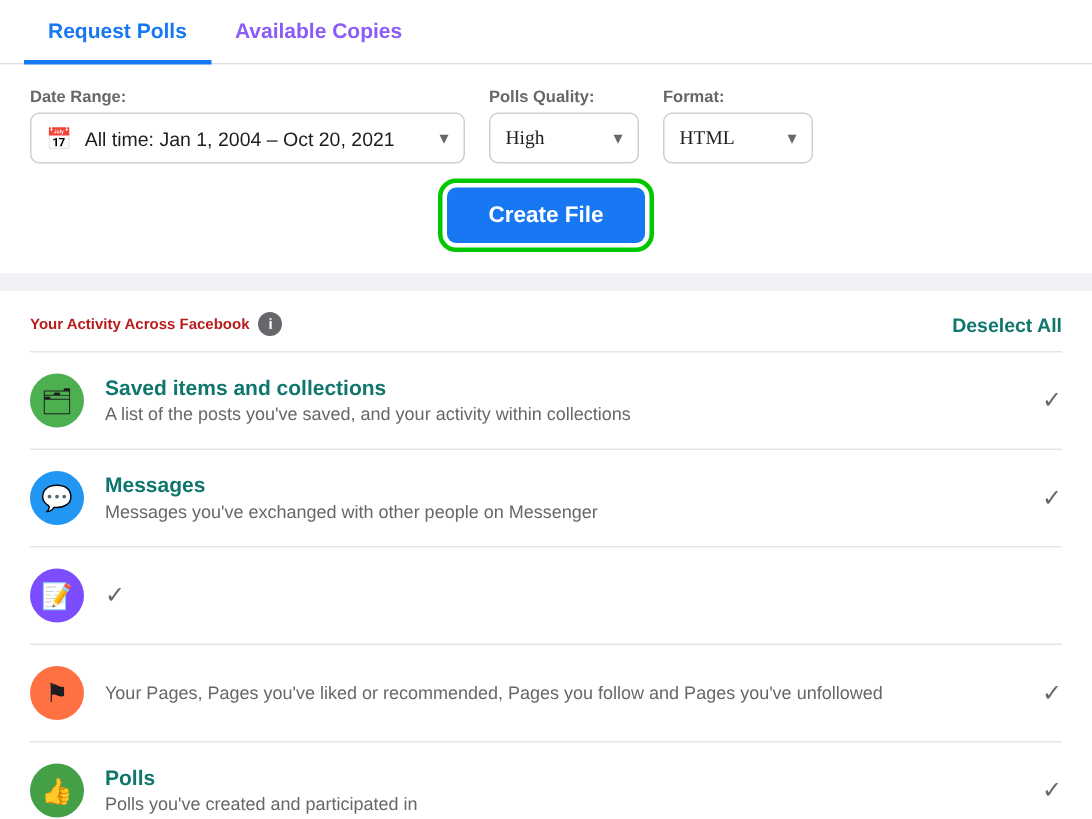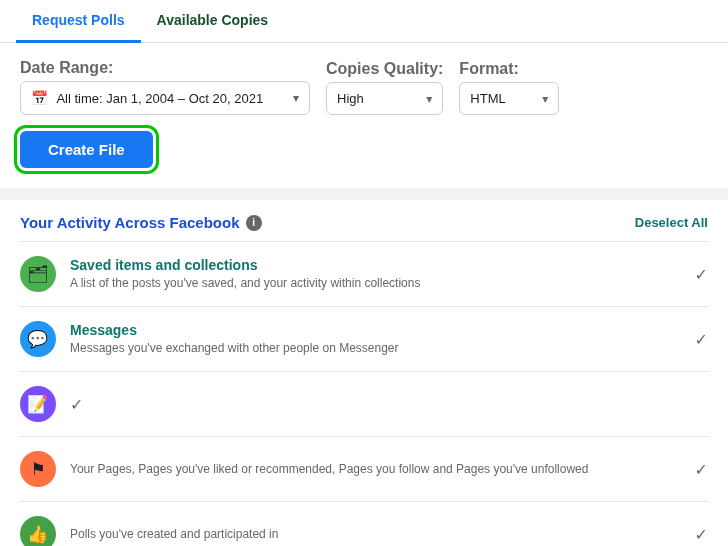--- a/index.html
+++ b/index.html
@@ -20,21 +20,21 @@
     .tabs-bar {
       background: #fff;
       border-bottom: 1px solid #dddfe2;
       display: flex;
       padding: 0 16px;
     }
     .tab {
       padding: 12px 16px;
       font-size: 14px;
       font-weight: 600;
-      color: #14532d;
+      color: #8b5cf6;
       cursor: pointer;
       border-bottom: 3px solid transparent;
       margin-bottom: -1px;
     }
     .tab.active {
       color: #1877f2;
       border-bottom: 3px solid #1877f2;
     }
 
     
@@ -51,21 +51,21 @@
       margin-bottom: 16px;
     }
 
     .filter-group {
       display: flex;
       flex-direction: column;
       gap: 4px;
     }
 
     .filter-label {
-      font-size: 16px;
+      font-size: 11px;
       font-weight: 600;
       color: #65676b;
     }
 
     .date-select {
       display: flex;
       align-items: center;
       border: 1px solid #ccd0d5;
       border-radius: 6px;
       background: #fff;
@@ -91,34 +91,35 @@
     .select-dropdown {
       display: flex;
       align-items: center;
       border: 1px solid #ccd0d5;
       border-radius: 6px;
       background: #fff;
       padding: 8px 10px;
       gap: 8px;
       cursor: pointer;
       min-width: 100px;
+      font-family: Liberation Serif, serif;
     }
     .select-dropdown .select-value {
       font-size: 13px;
       color: #1c1e21;
       flex: 1;
     }
     .select-dropdown .chevron {
       color: #65676b;
       font-size: 12px;
     }
 
     .create-file-btn-wrapper {
       display: flex;
-      justify-content: flex-start;
+      justify-content: center;
     }
 
     .create-file-btn {
       background: #1877f2;
       color: #fff;
       border: none;
       border-radius: 6px;
       padding: 10px 28px;
       font-size: 15px;
       font-weight: 600;
@@ -141,23 +142,23 @@
       border-bottom: 1px solid #e4e6ea;
     }
 
     .activity-title-row {
       display: flex;
       align-items: center;
       gap: 6px;
     }
 
     .activity-title {
-      font-size: 15px;
+      font-size: 10px;
       font-weight: 700;
-      color: #1d4ed8;
+      color: #b91c1c;
     }
 
     .info-icon {
       width: 16px;
       height: 16px;
       border-radius: 50%;
       background: #65676b;
       color: #fff;
       font-size: 10px;
       display: flex;
@@ -236,21 +237,21 @@
       <div class="filter-group">
         <span class="filter-label">Date Range:</span>
         <div class="date-select">
           <span class="calendar-icon">📅</span>
           <span class="date-text">All time: Jan 1, 2004 – Oct 20, 2021</span>
           <span class="chevron">▾</span>
         </div>
       </div>
 
       <div class="filter-group">
-        <span class="filter-label">Copies Quality:</span>
+        <span class="filter-label">Polls Quality:</span>
         <div class="select-dropdown">
           <span class="select-value">High</span>
           <span class="chevron">▾</span>
         </div>
       </div>
 
       <div class="filter-group">
         <span class="filter-label">Format:</span>
         <div class="select-dropdown">
           <span class="select-value">HTML</span>
@@ -298,20 +299,21 @@
         <div class="activity-item">
       <div class="item-icon" style="background:#ff7043">⚑</div>
       <div class="item-content">
         <div class="item-desc">Your Pages, Pages you've liked or recommended, Pages you follow and Pages you've unfollowed</div>
       </div>
       <span class="item-check">✓</span>
     </div>
         <div class="activity-item">
       <div class="item-icon" style="background:#43a047">👍</div>
       <div class="item-content">
+        <div class="item-title">Polls</div>
         <div class="item-desc">Polls you've created and participated in</div>
       </div>
       <span class="item-check">✓</span>
     </div>
       </div>
   </div>
 
 </div>
 
 </body></html>

